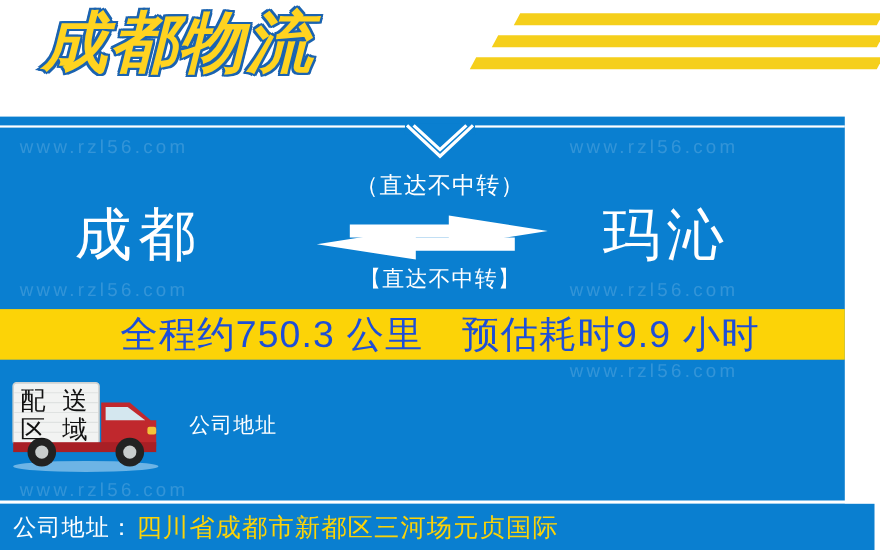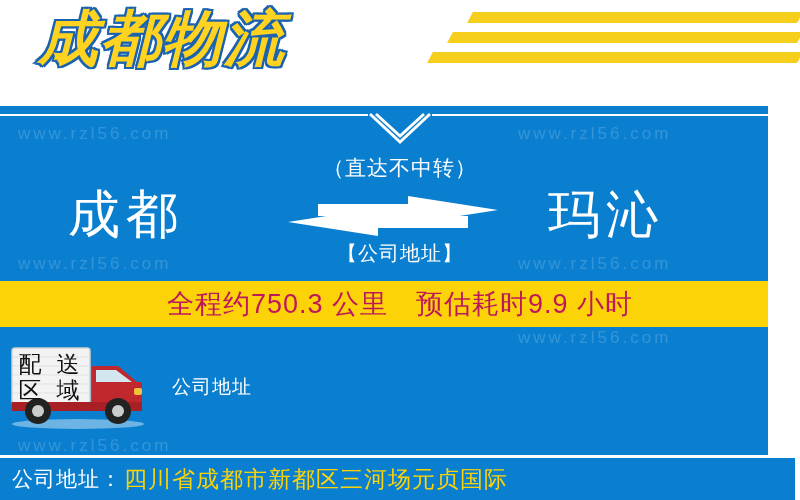--- a/index.html
+++ b/index.html
@@ -159,22 +159,22 @@
     left: 0;
     top: 175px;
     width: 800px;
     height: 46px;
     background: #fcd307;
     display: flex;
     align-items: center;
     justify-content: center;
   }
   .band-text {
-    color: #be185d;
-    font-size: 27px;
+    color: #1d4ed8;
+    font-size: 34px;
     letter-spacing: 1px;
     white-space: nowrap;
   }
 
   
   .truck {
     position: absolute;
     left: 6px;
     top: 238px;
     width: 152px;
@@ -259,21 +259,21 @@
 
     <div class="city city-dest">玛沁</div>
 
     <div class="city city-origin">成都</div>
 
     <svg class="arrows" viewBox="0 0 210 44">
       <polygon points="120,2 210,16 120,30 120,22 30,22 30,10 120,10" fill="#ffffff"></polygon>
       <polygon points="90,14 90,22 180,22 180,34 90,34 90,42 0,28" fill="#ffffff"></polygon>
     </svg>
 
-    <div class="roundtrip">【公司地址】</div>
+    <div class="roundtrip">【直达不中转】</div>
 
     <div class="yellow-band">
       <span class="band-text">全程约750.3 公里　预估耗时9.9 小时</span>
     </div>
 
     <svg class="truck" viewBox="0 0 152 86">
 
       <ellipse cx="72" cy="80" rx="66" ry="5" fill="#bfe0f5" opacity="0.55"></ellipse>
 
       <rect x="6" y="4" width="78" height="56" rx="3" fill="#f2f3f2" stroke="#cfd2d1" stroke-width="1.5"></rect>

